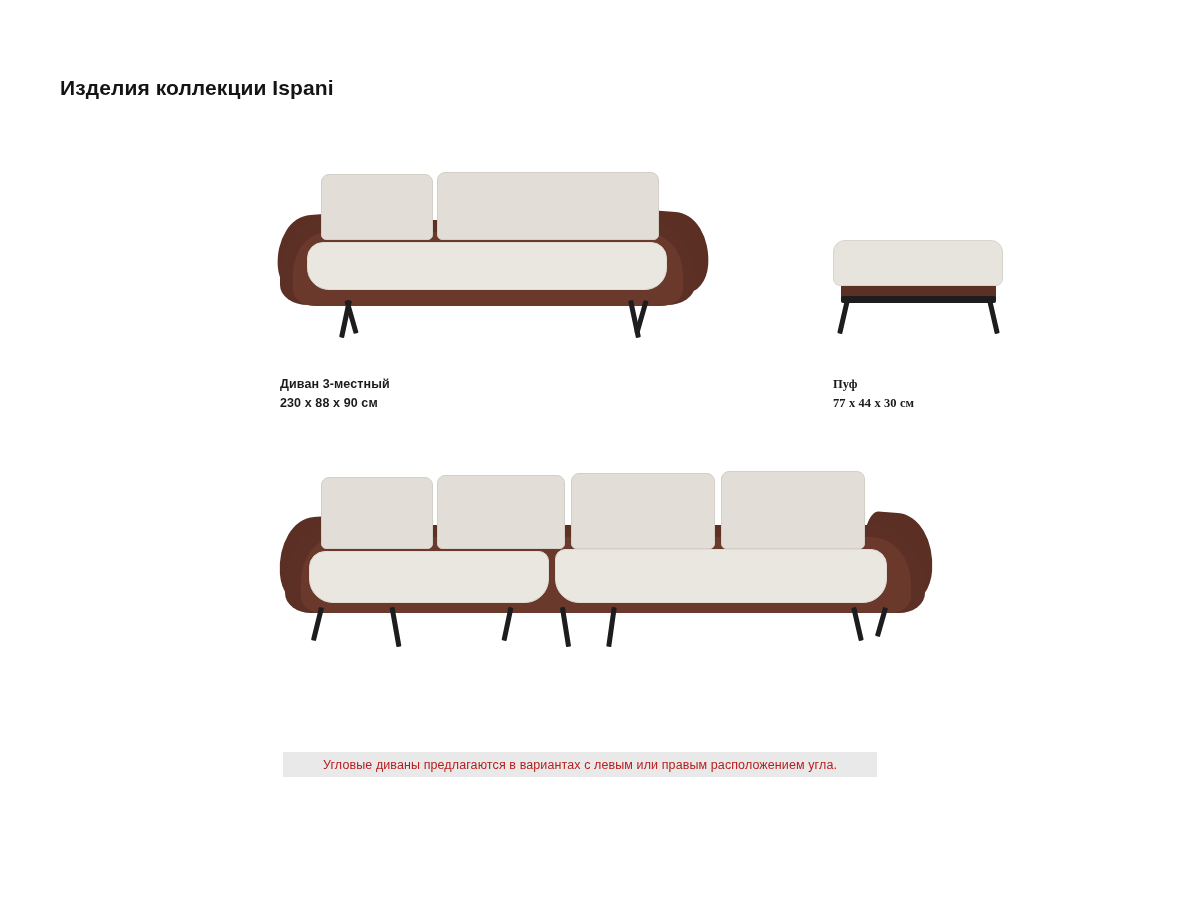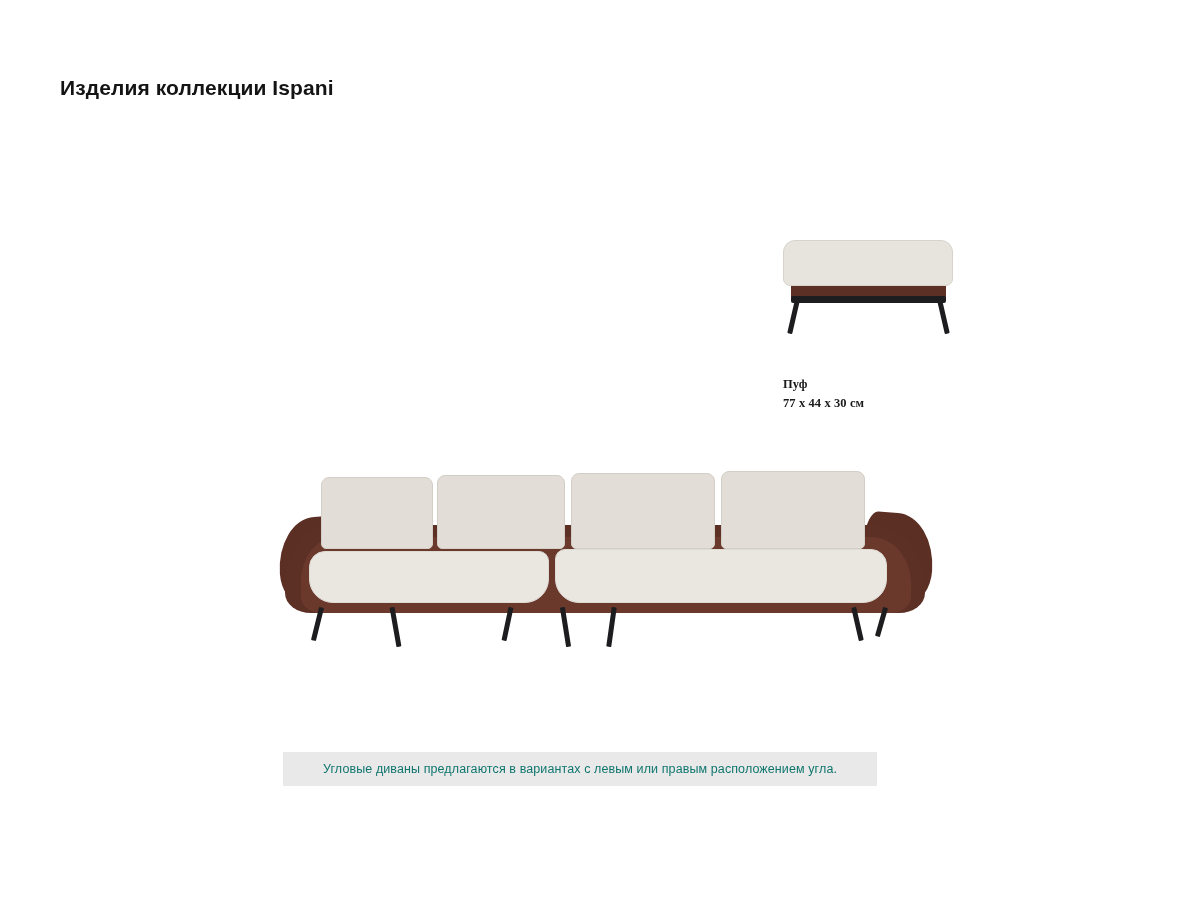--- a/index.html
+++ b/index.html
@@ -111,21 +111,21 @@
     left: 32px;
     top: 82px;
     width: 360px;
     height: 48px;
     background: #eae7e1;
     border: 1px solid #dedbd4;
     border-radius: 16px 16px 22px 22px;
   }
 
   
-  #pouf { left: 777px; top: 230px; width: 190px; height: 140px; font-family: Liberation Serif, serif; }
+  #pouf { left: 827px; top: 230px; width: 190px; height: 140px; font-family: Liberation Serif, serif; }
   #pouf .frame {
     position: absolute;
     left: 14px;
     top: 48px;
     width: 155px;
     height: 24px;
     background: #5d3026;
     border-radius: 4px;
   }
   #pouf .top {
@@ -218,37 +218,56 @@
     border: 1px solid #dedbd4;
     border-radius: 10px 16px 24px 24px;
   }
 
   
   .note {
     position: absolute;
     left: 283px;
     top: 752px;
     width: 594px;
-    height: 34px;
+    height: 25px;
     background: #e9e9e9;
     display: flex;
     align-items: center;
     justify-content: center;
     font-size: 12.5px;
-    color: #0f766e;
+    color: #b91c1c;
     letter-spacing: 0.1px;
   }
 </style>
 </head>
 <body>
 
 <div class="page">
 
   <div class="page-title">Изделия коллекции Ispani</div>
 
+  <div class="product" id="sofa3">
+    <div class="art" style="height:215px;">
+      <div class="arm-l"></div>
+      <div class="arm-r"></div>
+      <div class="shell"></div>
+      <div class="shell-inner"></div>
+      <div class="cush-back b1"></div>
+      <div class="cush-back b2"></div>
+      <div class="seat"></div>
+      <div class="leg" style="left:68px;  top:140px; width:5px; height:38px; transform:rotate(12deg);"></div>
+      <div class="leg" style="left:74px;  top:140px; width:5px; height:34px; transform:rotate(-16deg);"></div>
+      <div class="leg" style="left:357px; top:140px; width:5px; height:38px; transform:rotate(-12deg);"></div>
+      <div class="leg" style="left:364px; top:140px; width:5px; height:34px; transform:rotate(16deg);"></div>
+    </div>
+    <div class="caption" style="position:absolute; left:5px; top:215px;">
+      <div class="name">Диван 3-местный</div>
+      <div class="dims">230 x 88 x 90 см</div>
+    </div>
+  </div>
 
   <div class="product" id="pouf">
     <div class="art" style="height:145px;">
       <div class="frame"></div>
       <div class="top"></div>
       <div class="rail"></div>
       <div class="leg" style="left:14px;  top:70px; width:5px; height:34px; transform:rotate(13deg);"></div>
       <div class="leg" style="left:164px; top:70px; width:5px; height:34px; transform:rotate(-13deg);"></div>
     </div>
     <div class="caption" style="position:absolute; left:6px; top:145px;">

